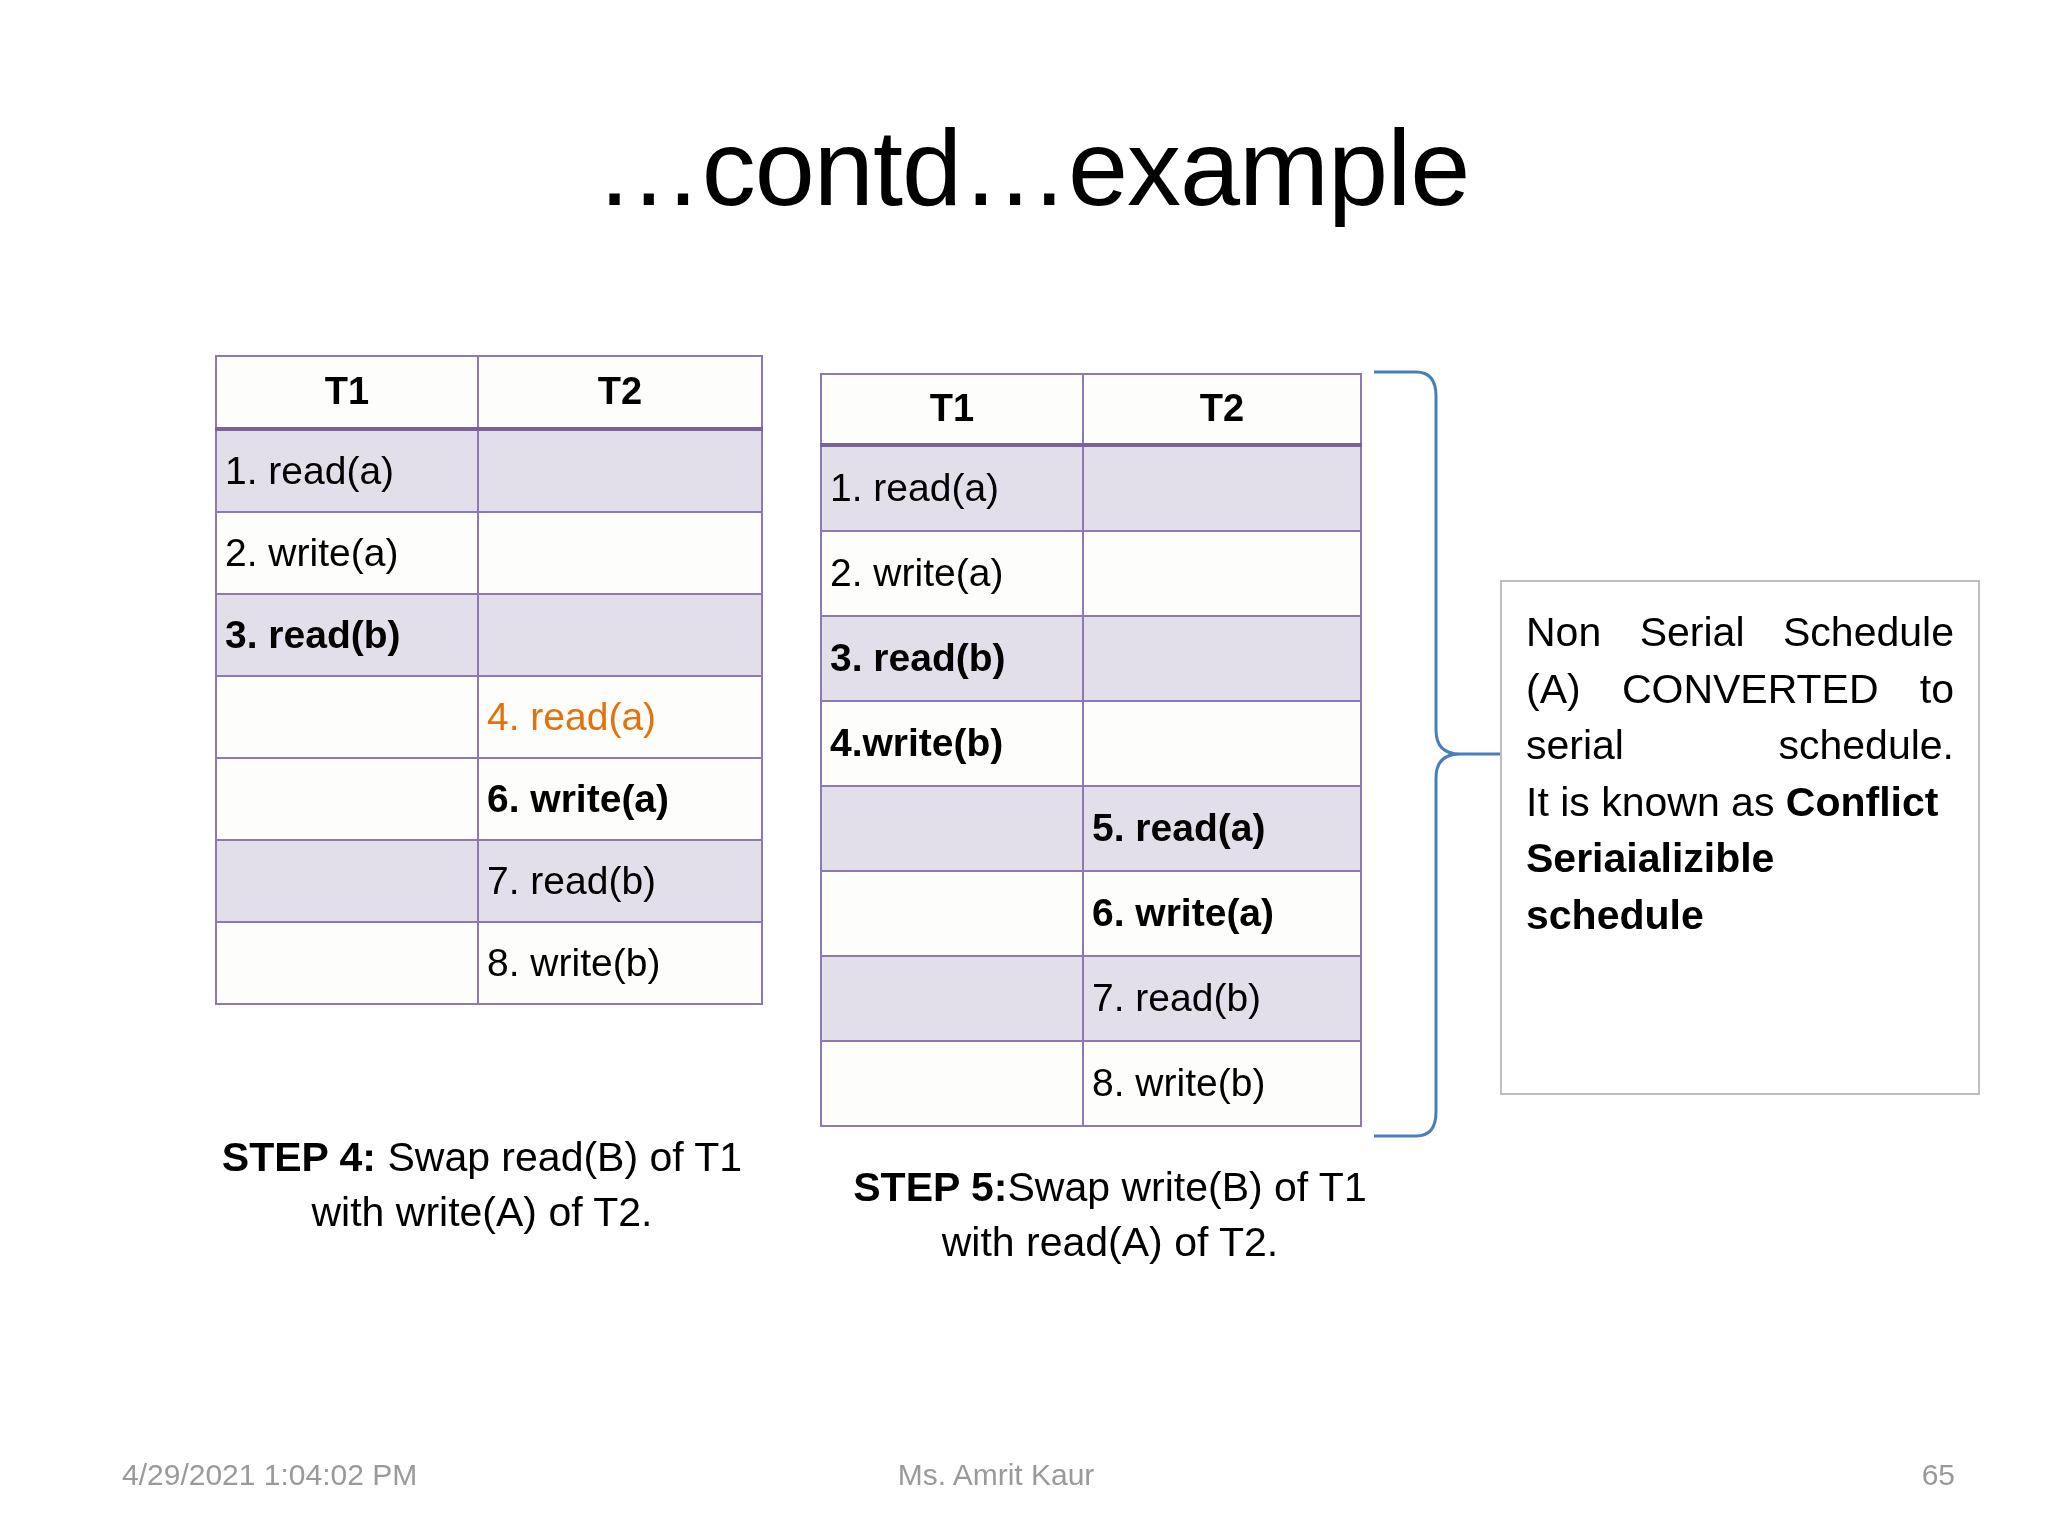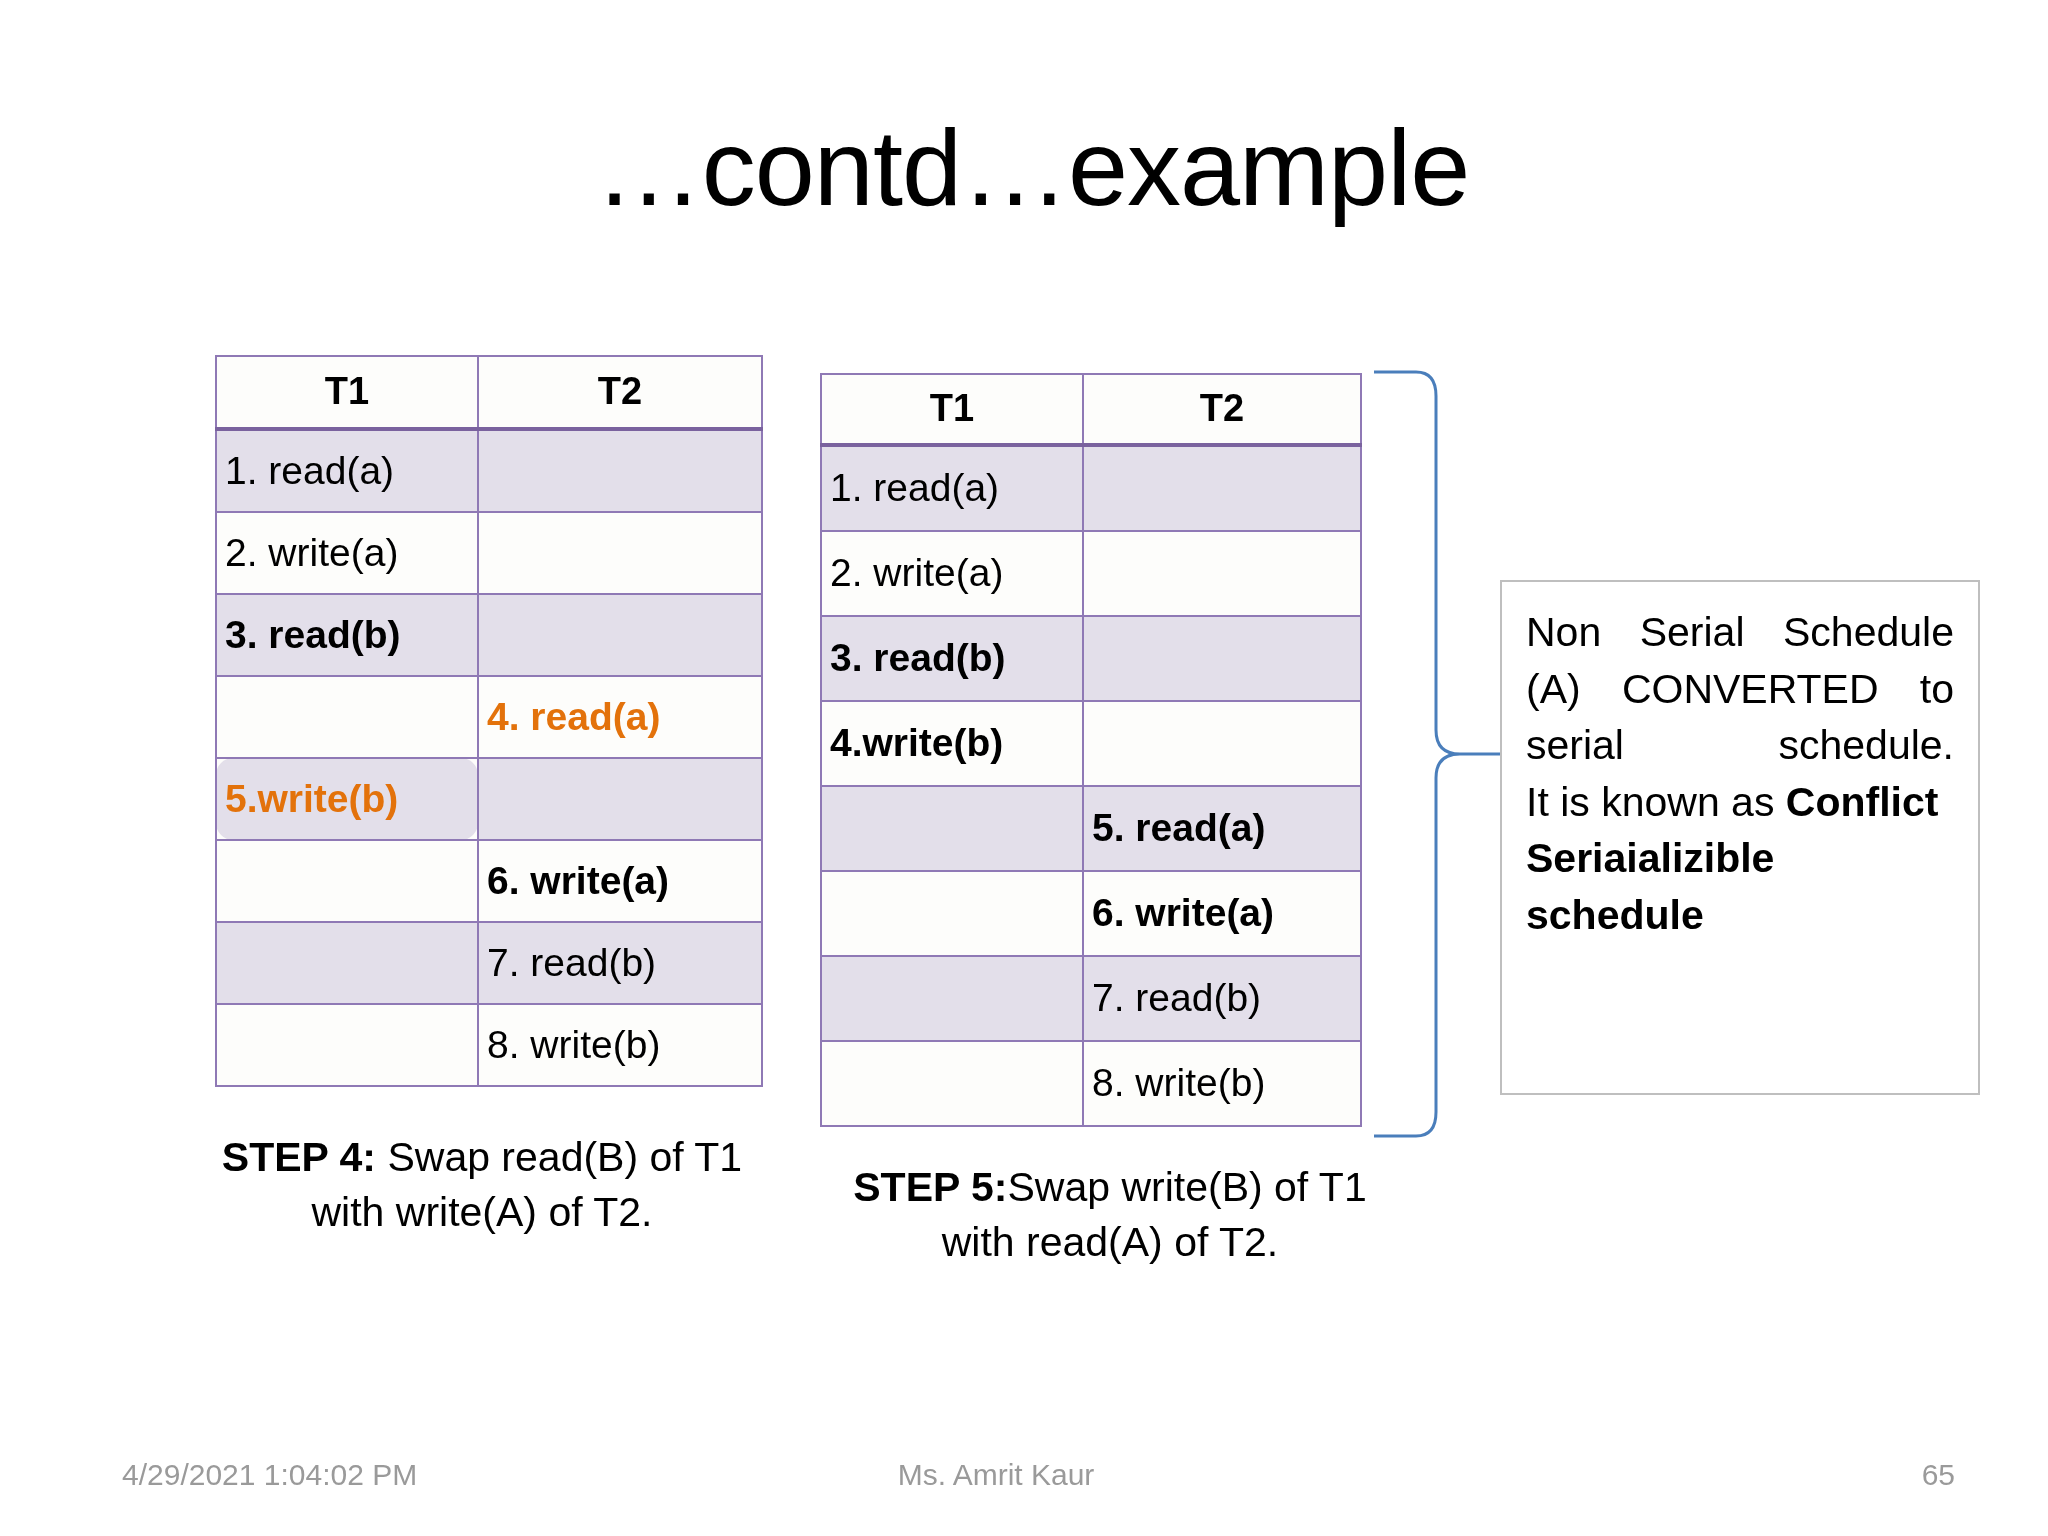--- a/index.html
+++ b/index.html
@@ -51,21 +51,21 @@
     white-space: nowrap;
   }
   .sched-table th {
     text-align: center;
     font-weight: bold;
     font-size: 38px;
     border-bottom: 4px solid #7A629E;
   }
   .sched-table tr.alt td { background: #E3DFEA; }
   .sched-table td.b { font-weight: bold; }
-  .sched-table td.orange { color: #E3720B; font-weight: bold; border-radius: 17px; }
+  .sched-table td.orange { color: #E3720B; font-weight: normal; }
 
   
   #table-step4 { left: 215px; top: 355px; width: 546px; }
   #table-step4 th { height: 70px; }
   #table-step4 td { height: 80px; }
   #table-step4 col.c1 { width: 262px; }
   #table-step4 col.c2 { width: 284px; }
 
   
   #table-step5 { left: 820px; top: 373px; width: 540px; }
@@ -157,24 +157,20 @@
         <td class=""></td>
       </tr>
       <tr class="alt">
         <td class="b">3. read(b)</td>
         <td class=""></td>
       </tr>
       <tr>
         <td class=""></td>
         <td class="orange">4. read(a)</td>
       </tr>
-      <tr class="alt">
-        <td class="orange">5.write(b)</td>
-        <td class=""></td>
-      </tr>
       <tr>
         <td class=""></td>
         <td class="b">6. write(a)</td>
       </tr>
       <tr class="alt">
         <td class=""></td>
         <td class="">7. read(b)</td>
       </tr>
       <tr>
         <td class=""></td>

